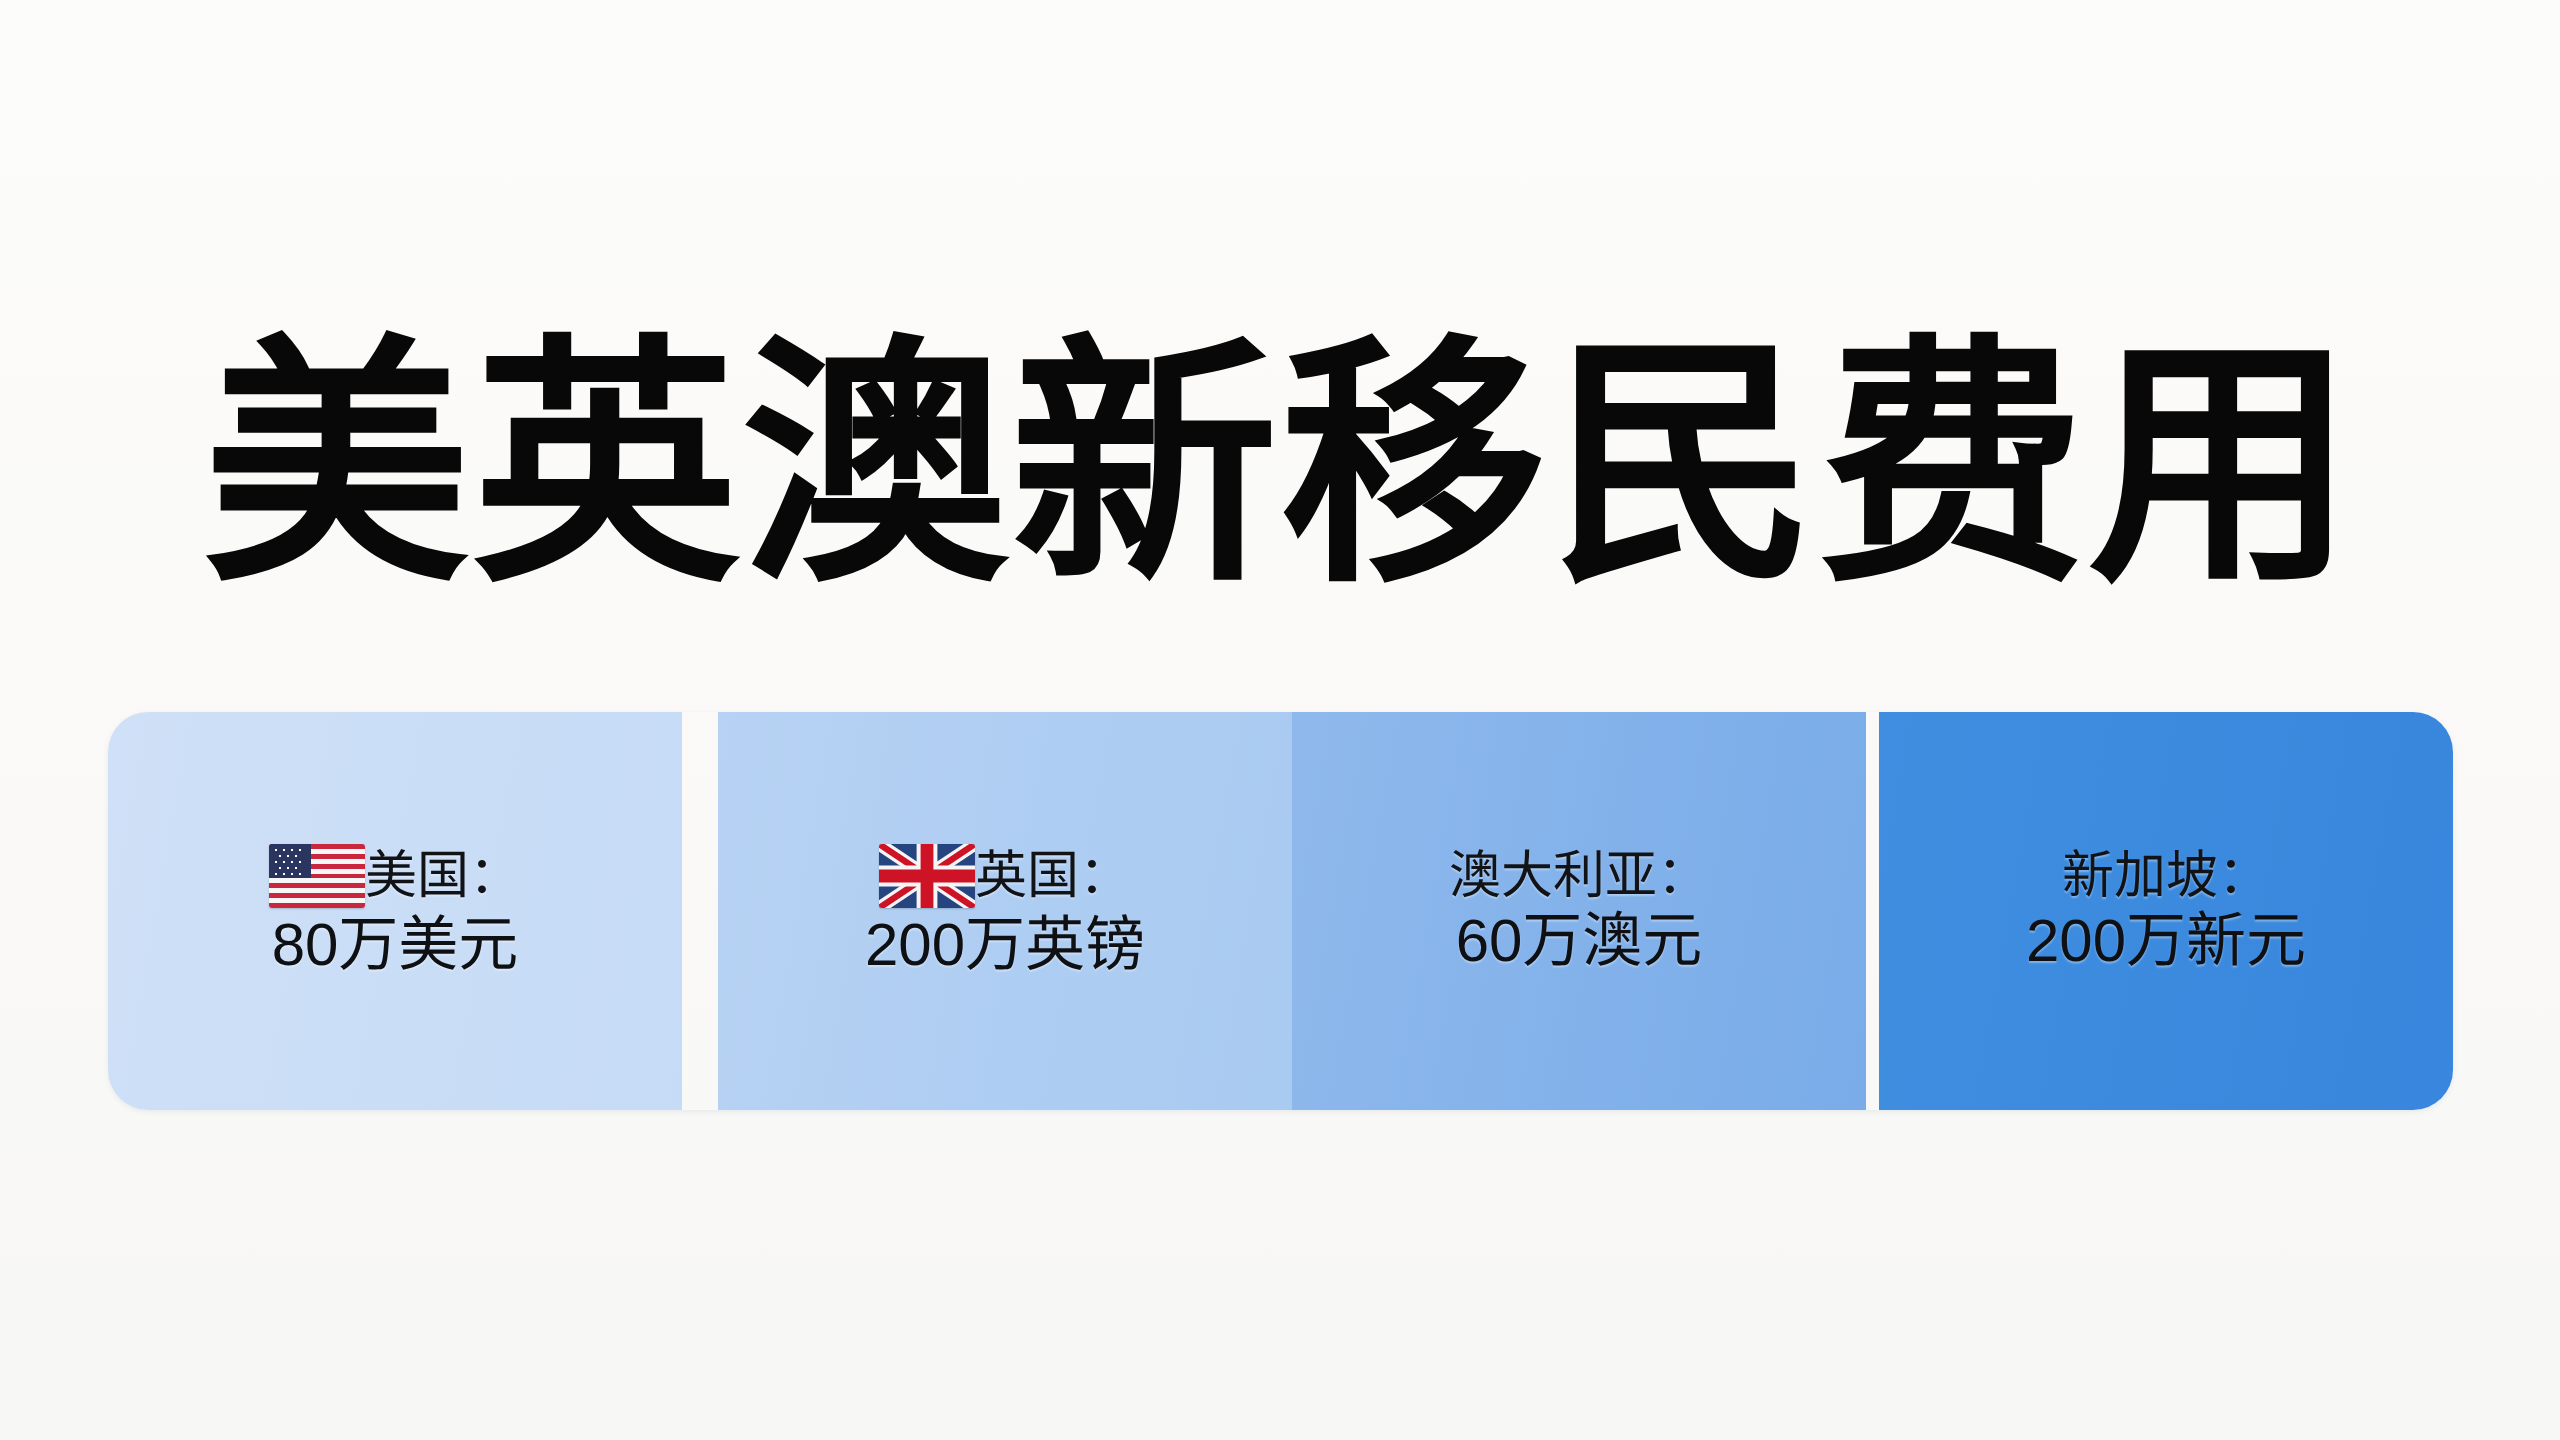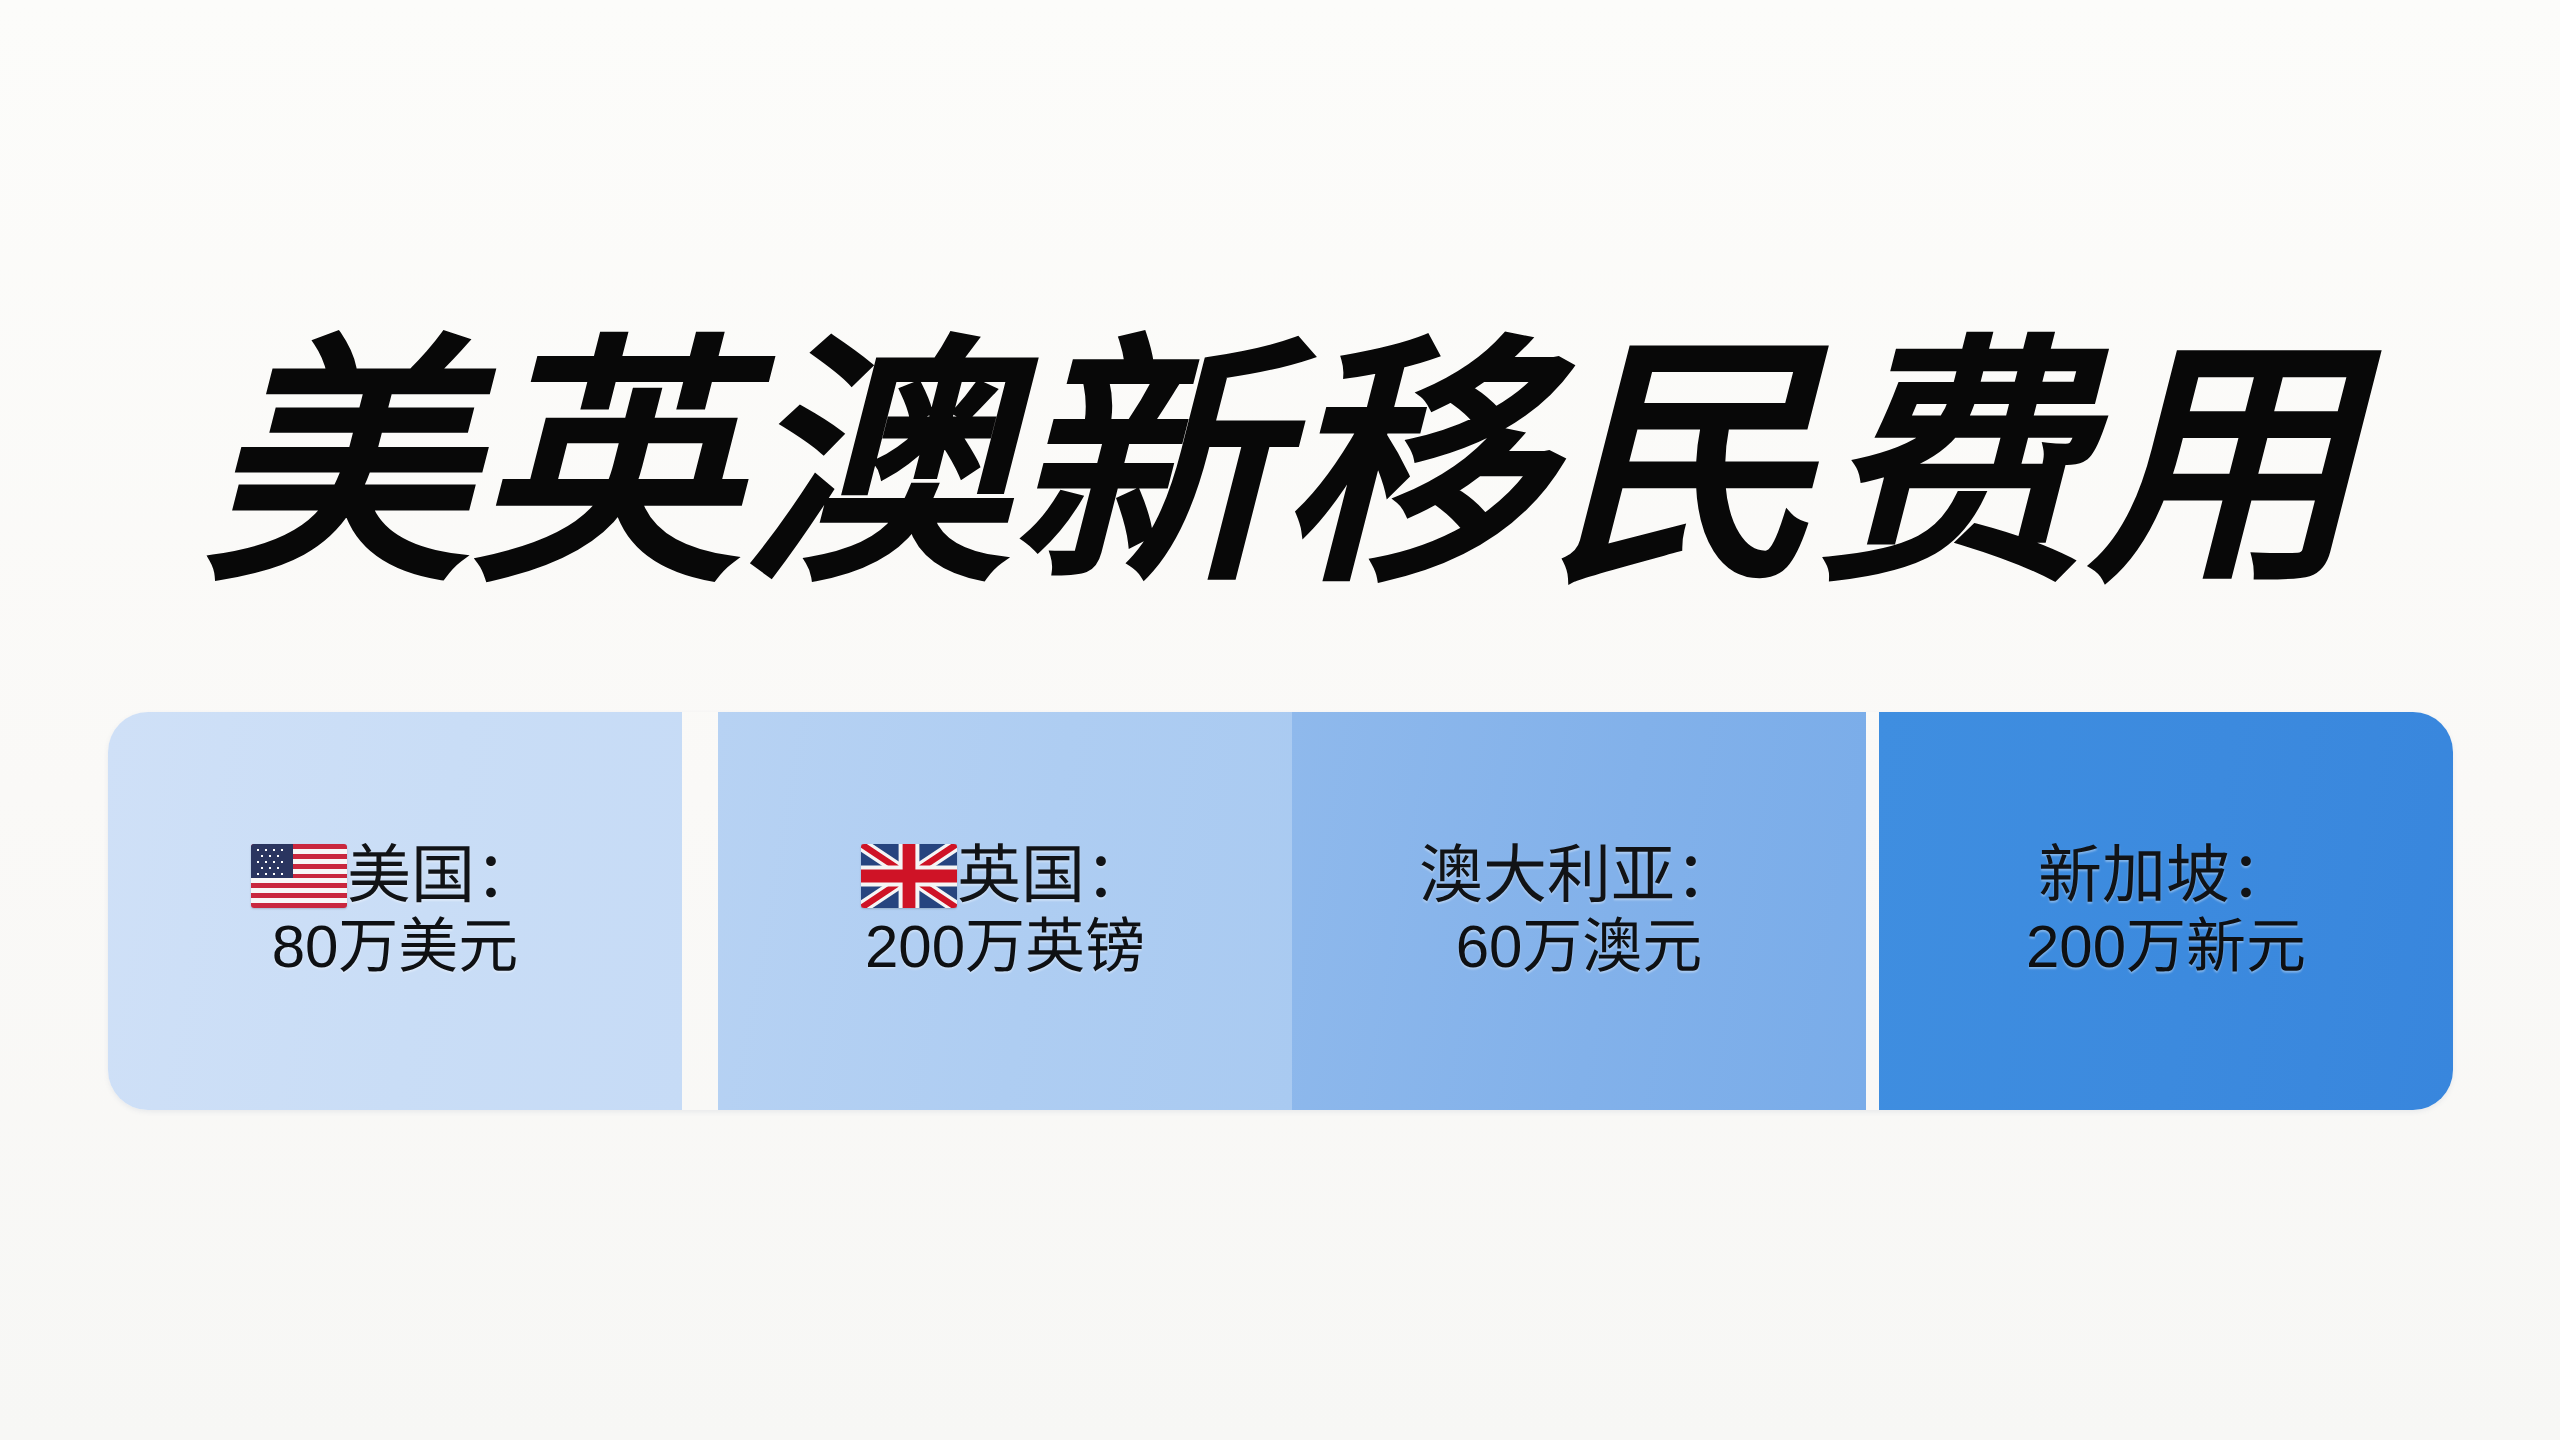--- a/index.html
+++ b/index.html
@@ -26,21 +26,20 @@
   
   .title-wrap {
     position: absolute;
     left: 0;
     right: 0;
     top: 286px;
     height: 360px;
     display: flex;
     align-items: center;
     justify-content: center;
-    font-style: italic;
   }
   .title {
     font-family: "DejaVu Sans", "Liberation Sans", sans-serif;
     font-size: 262px;
     font-weight: 700;
     line-height: 1;
     color: #080808;
     letter-spacing: 2px;
     white-space: nowrap;
     transform: scaleX(1.02);
@@ -72,21 +71,21 @@
   .seg-0 { background: linear-gradient(100deg, #cfe0f7 0%, #c9ddf6 55%, #c6dbf6 100%); }
   .seg-1 { background: linear-gradient(100deg, #b7d2f3 0%, #aecdf2 55%, #a9caf1 100%); margin-left: 36px; }
   .seg-2 { background: linear-gradient(100deg, #8fb9ec 0%, #82b1ea 55%, #79ace9 100%); text-align: center; }
   .seg-3 { background: linear-gradient(100deg, #3f8ee0 0%, #3c8ade 55%, #3886dd 100%); margin-left: 13px; }
 
   .seg-line1 {
     display: flex;
     align-items: center;
     justify-content: center;
     gap: 0;
-    font-size: 64px;
+    font-size: 52px;
     line-height: 1.06;
     color: #111316;
     font-weight: 400;
     white-space: nowrap;
     text-shadow: 0 2px 2px rgba(255,255,255,0.35);
   }
   .seg-line2 {
     font-size: 60px;
     line-height: 1.1;
     color: #0e1013;

